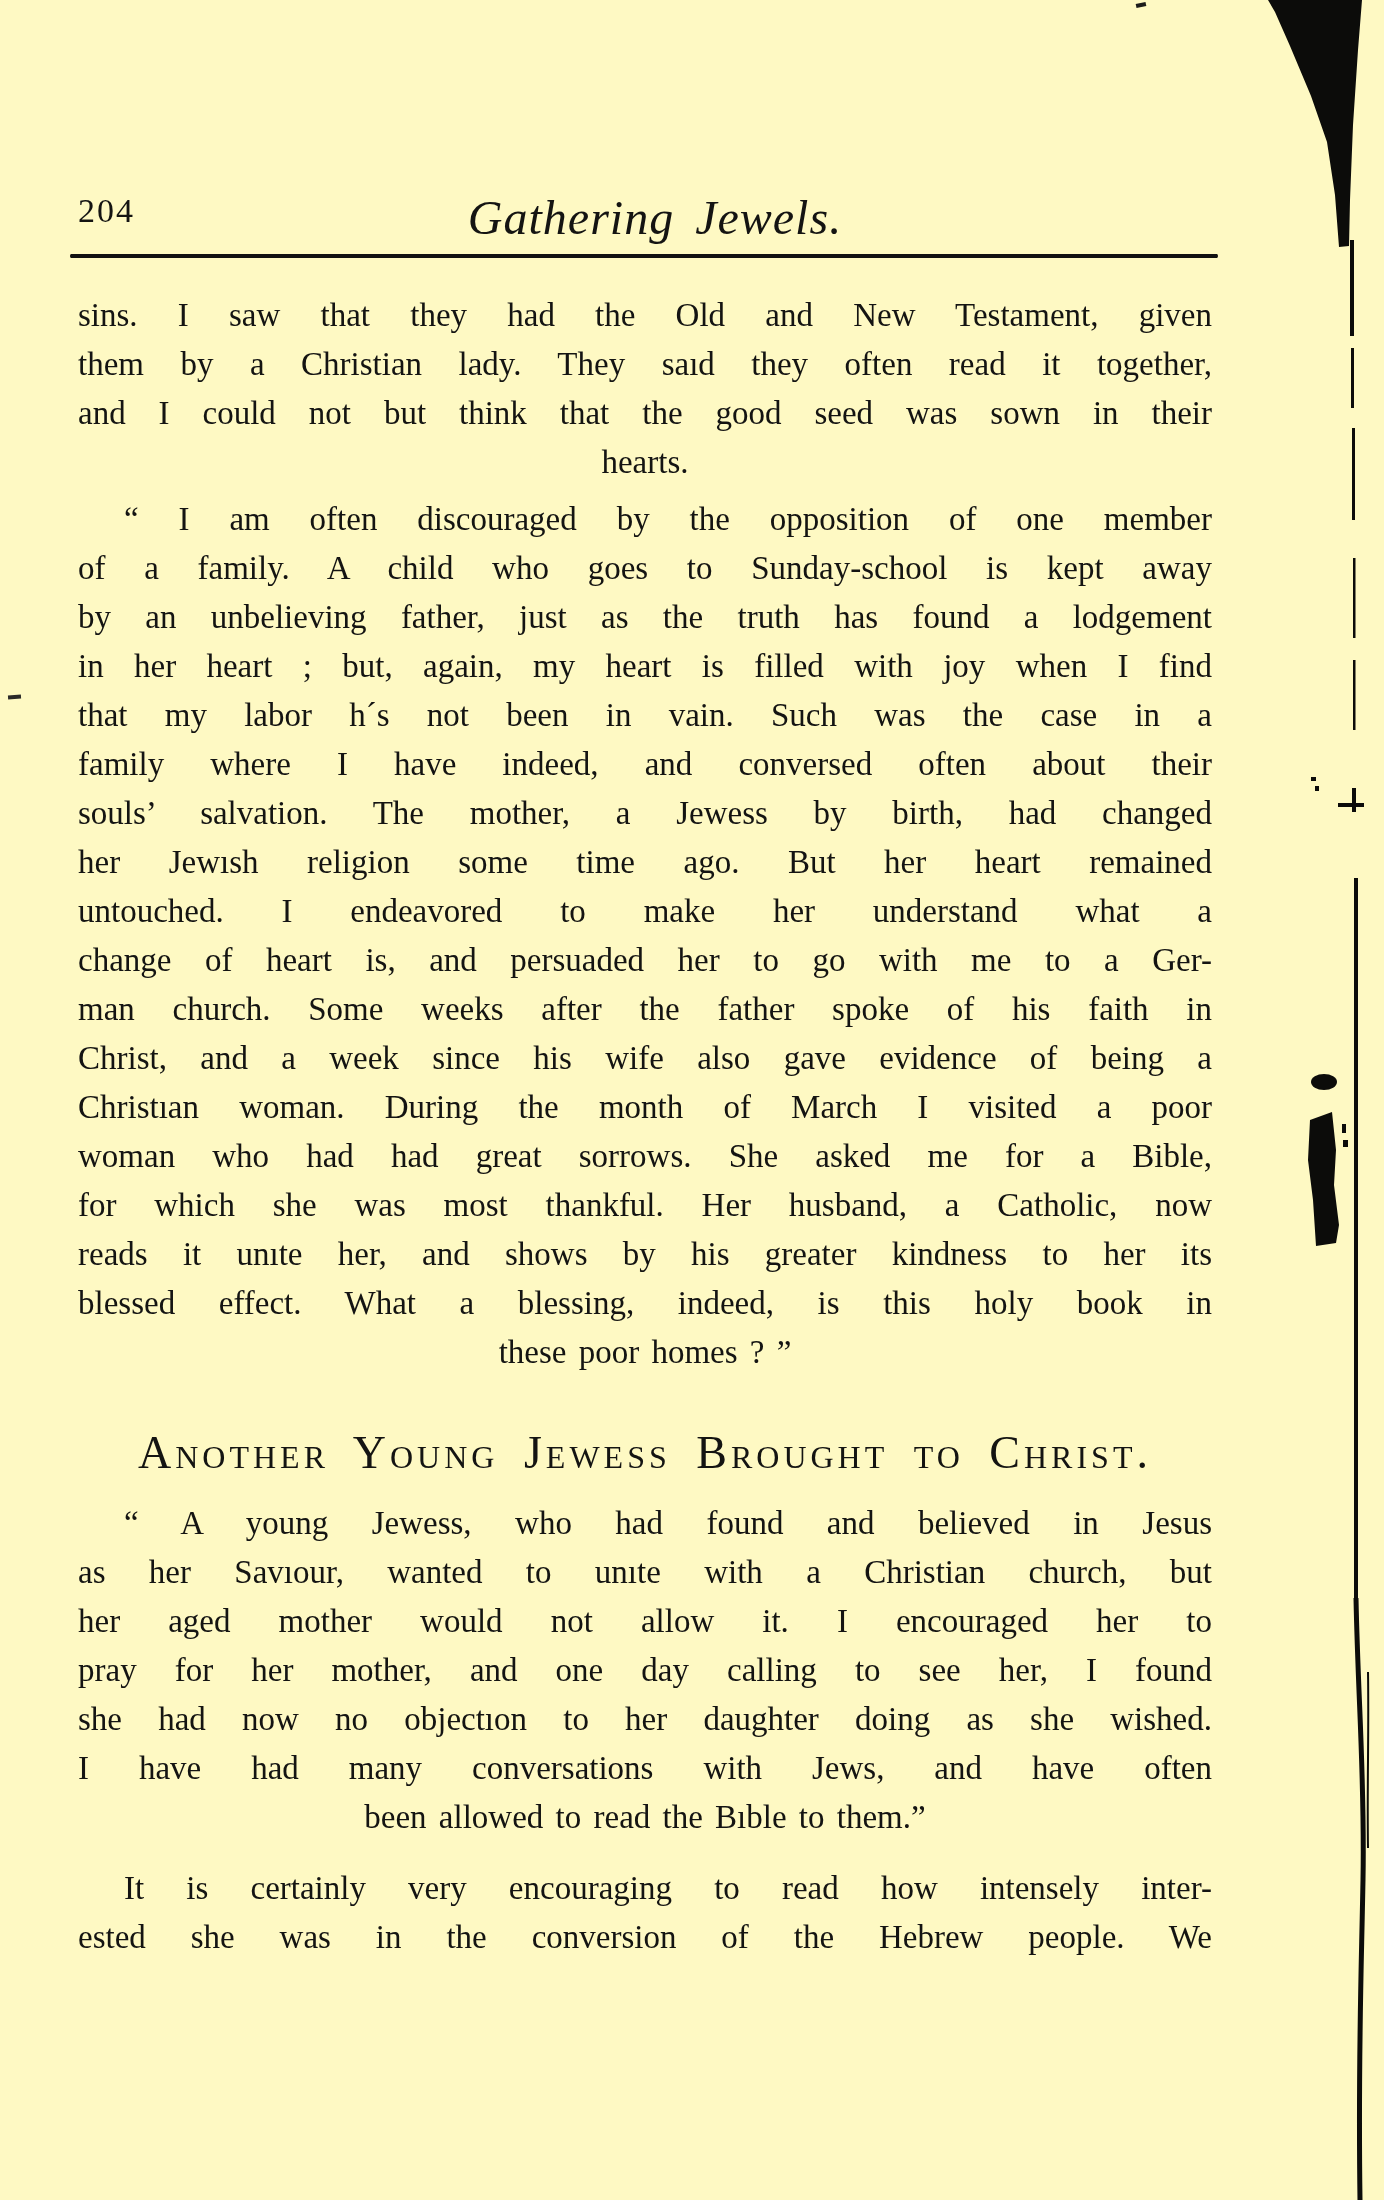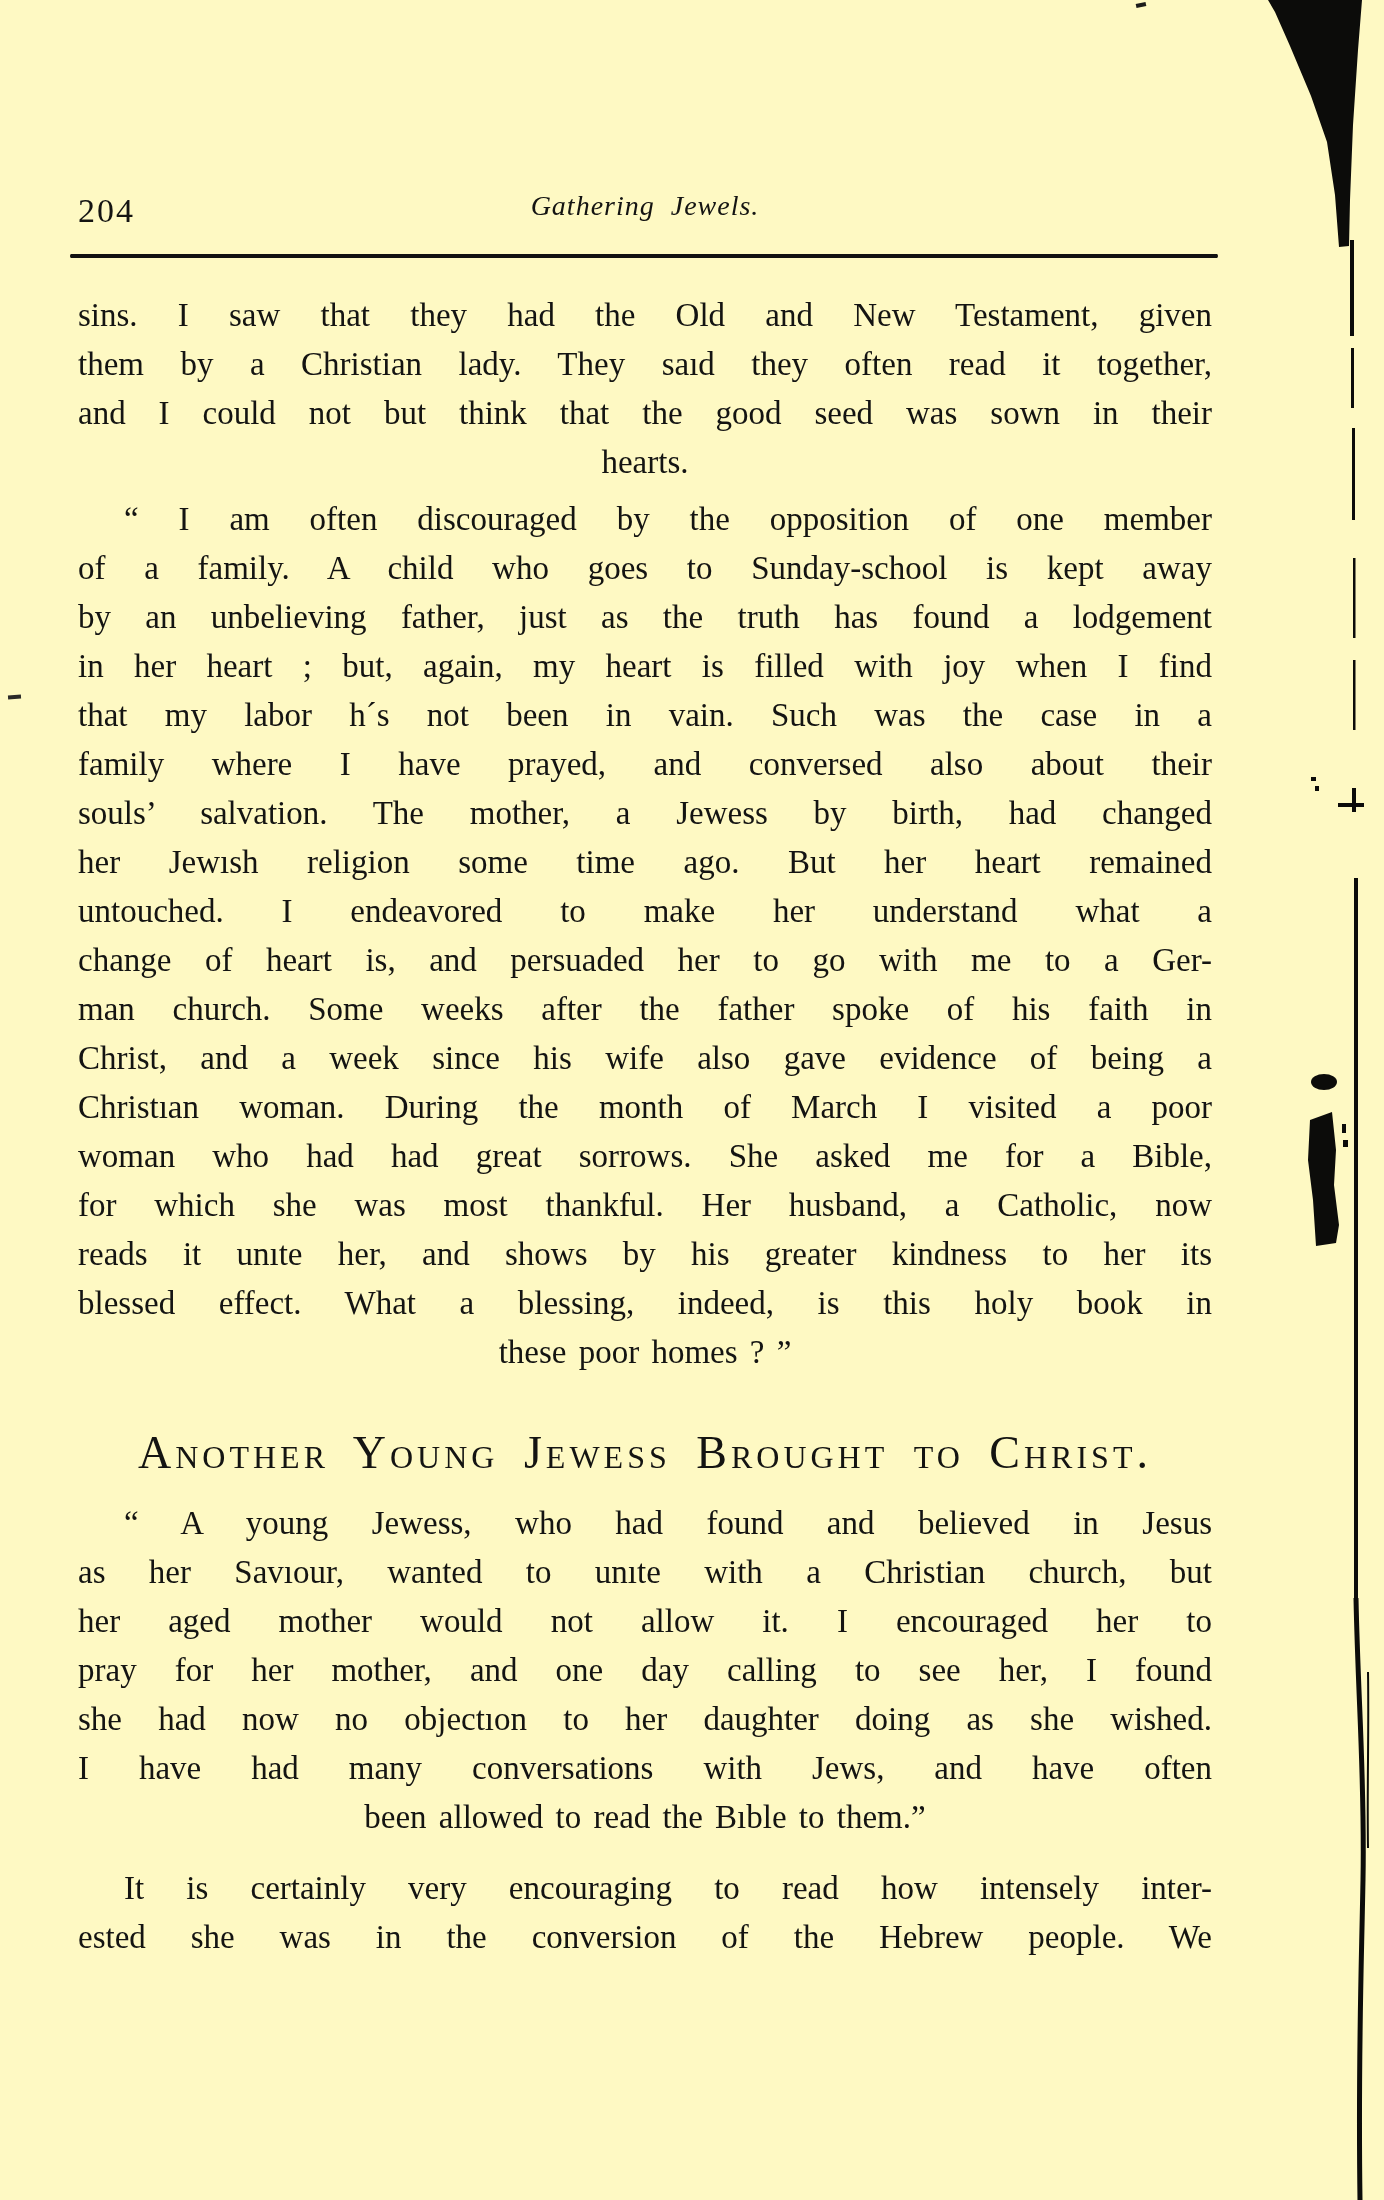--- a/index.html
+++ b/index.html
@@ -17,24 +17,24 @@
   .running-head {
     position: absolute;
     left: 70px; top: 190px;
     width: 1150px; height: 48px;
   }
   .page-number {
     position: absolute; left: 8px; top: 2px;
     font-size: 34px; letter-spacing: 2px;
   }
   .running-title {
-    position: absolute; left: 0; top: 0; width: 100%;
+    position: absolute; left: 10px; top: 0; width: 100%;
     text-align: center;
     font-style: italic;
-    font-size: 28px;
+    font-size: 48px;
     letter-spacing: 1px;
     word-spacing: 8px;
   }
   .head-rule {
     position: absolute;
     left: 70px; top: 254px;
     width: 1148px; height: 4px;
     background: #111;
     border-radius: 2px/3px;
   }
@@ -110,21 +110,21 @@
         <div class="line just">them by a Christian lady. They saıd they often read it together,</div>
         <div class="line just">and I could not but think that the good seed was sown in their</div>
         <div class="line">hearts.</div>
       </div>
     <div class="para indented">
         <div class="line just">“ I am often discouraged by the opposition of one member</div>
         <div class="line just">of a family. A child who goes to Sunday-school is kept away</div>
         <div class="line just">by an unbelieving father, just as the truth has found a lodgement</div>
         <div class="line just">in her heart ; but, again, my heart is filled with joy when I find</div>
         <div class="line just">that my labor h´s not been in vain. Such was the case in a</div>
-        <div class="line just">family where I have prayed, and conversed also about their</div>
+        <div class="line just">family where I have indeed, and conversed often about their</div>
         <div class="line just">souls’ salvation. The mother, a Jewess by birth, had changed</div>
         <div class="line just">her Jewısh religion some time ago. But her heart remained</div>
         <div class="line just">untouched. I endeavored to make her understand what a</div>
         <div class="line just">change of heart is, and persuaded her to go with me to a Ger-</div>
         <div class="line just">man church. Some weeks after the father spoke of his faith in</div>
         <div class="line just">Christ, and a week since his wife also gave evidence of being a</div>
         <div class="line just">Christıan woman. During the month of March I visited a poor</div>
         <div class="line just">woman who had had great sorrows. She asked me for a Bible,</div>
         <div class="line just">for which she was most thankful. Her husband, a Catholic, now</div>
         <div class="line just">reads it unıte her, and shows by his greater kindness to her its</div>

